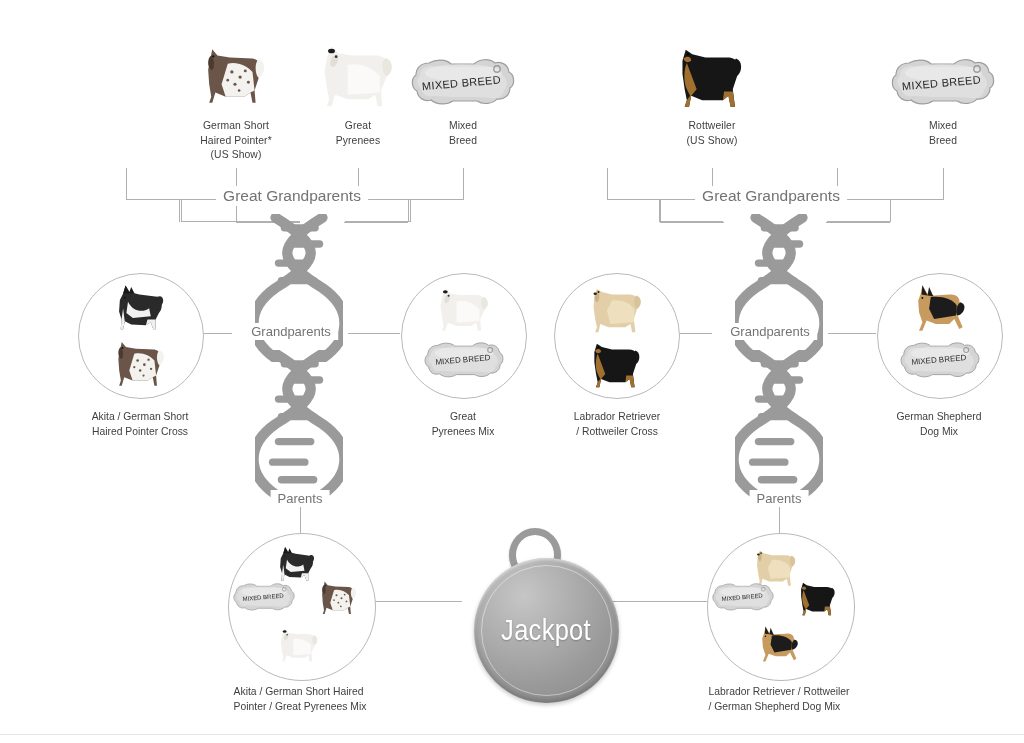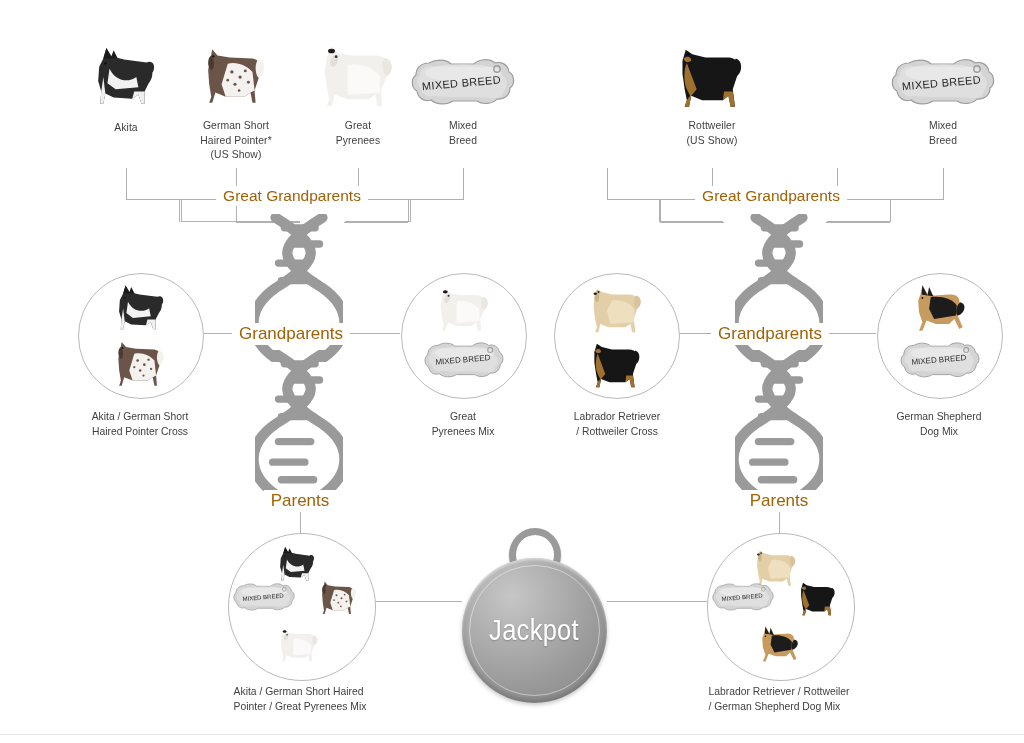--- a/index.html
+++ b/index.html
@@ -24,27 +24,27 @@
     font-family:"Liberation Sans", sans-serif;
     font-size:11.5px;line-height:14.5px;color:#3f3f3f;
     margin-top:6px;letter-spacing:.1px;
     transform:scaleX(.9);transform-origin:50% 0;
   }
 
   
   .level-label{
     position:absolute;
     font-family:"Liberation Sans", sans-serif;
-    font-size:15.5px;color:#a16207;
+    font-size:15.5px;color:#737373;
     white-space:nowrap;
     background:#ffffff;
     padding:1px 7px;
     transform:translateX(-50%);
   }
-  .level-label.big{font-size:17px;}
+  .level-label.big{font-size:13px;}
 
   
   .circ{
     position:absolute;
     border:1px solid #b9b9b9;
     border-radius:50%;
     background:#ffffff;
   }
   .circ .inner{position:relative;width:100%;height:100%;}
   .circ .slot{position:absolute;display:flex;align-items:center;justify-content:center;}
@@ -60,21 +60,21 @@
   
   #jackpot{position:absolute;left:462px;top:528px;width:145px;height:185px;}
   .jk-ring{
     position:absolute;left:50%;top:0;transform:translateX(-50%);
     width:38px;height:40px;border-radius:50%;
     border:7px solid #9a9a9a;
     background:#ffffff;
     box-shadow:inset 0 1px 2px rgba(255,255,255,.8), 0 1px 2px rgba(0,0,0,.25);
   }
   .jk-disc{
-    position:absolute;left:0;top:30px;width:145px;height:145px;border-radius:50%;
+    position:absolute;left:12px;top:30px;width:145px;height:145px;border-radius:50%;
     background:
       radial-gradient(circle at 34% 26%, #c6c6c6 0%, #aeaeae 34%, #9a9a9a 62%, #8d8d8d 86%, #9f9f9f 100%);
     box-shadow:
       inset 0 2px 3px rgba(255,255,255,.55),
       inset 0 -3px 6px rgba(0,0,0,.22),
       0 2px 4px rgba(0,0,0,.22);
     display:flex;align-items:center;justify-content:center;
   }
   .jk-disc::after{
     content:"";position:absolute;left:7px;top:7px;right:7px;bottom:7px;
@@ -286,28 +286,20 @@
 
       <g id="art-bone">
         <path d="M18,6 C10,6 5,11 5,18 C0,21 0,31 6,34 C7,41 13,45 20,43 C26,48 36,48 42,44 L66,44 C72,48 82,47 86,42 C93,43 99,38 99,31 C104,28 104,18 98,15 C97,8 91,4 84,6 C78,1 68,2 63,7 L40,7 C35,2 25,2 18,6 Z" fill="#d4d4d4" stroke="#9d9d9d" stroke-width="1.2"></path>
         <path d="M20,9 C13,9 9,13 9,19 C5,21 5,29 10,31 C11,37 16,41 22,39 L40,40 L64,40 L80,41 C86,43 93,39 93,33 C97,31 97,21 92,19 C91,12 86,8 80,10 L62,10 L40,10 Z" fill="#e8e8e8" opacity=".55"></path>
         <ellipse cx="52" cy="16" rx="38" ry="9" fill="#ffffff" opacity=".30"></ellipse>
         <circle cx="86" cy="12" r="3.2" fill="none" stroke="#9d9d9d" stroke-width="1.4"></circle>
       </g>
     </defs>
   </svg>
 
-  <div class="node gg" style="left:74px;top:28px;">
-    <div class="art">
-      <svg width="66" height="72" viewBox="0 0 64 62">
-          <use href="#art-akita"></use>
-        </svg>
-    </div>
-    <div class="cap">Akita</div>
-  </div>
 
   <div class="node gg" style="left:184px;top:26px;">
     <div class="art">
       <svg width="66" height="74" viewBox="0 0 64 62">
           <use href="#art-gsp"></use>
         </svg>
     </div>
     <div class="cap">German Short<br>Haired Pointer*<br>(US Show)</div>
   </div>
 

